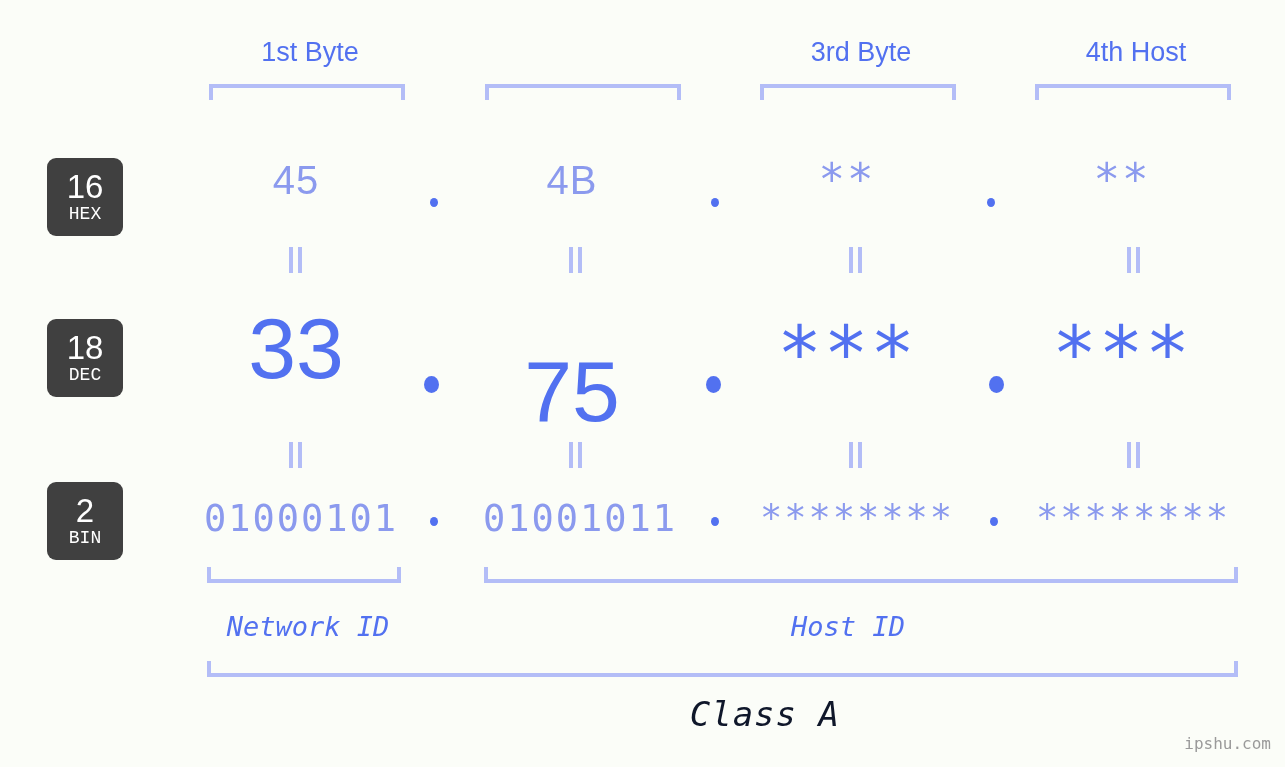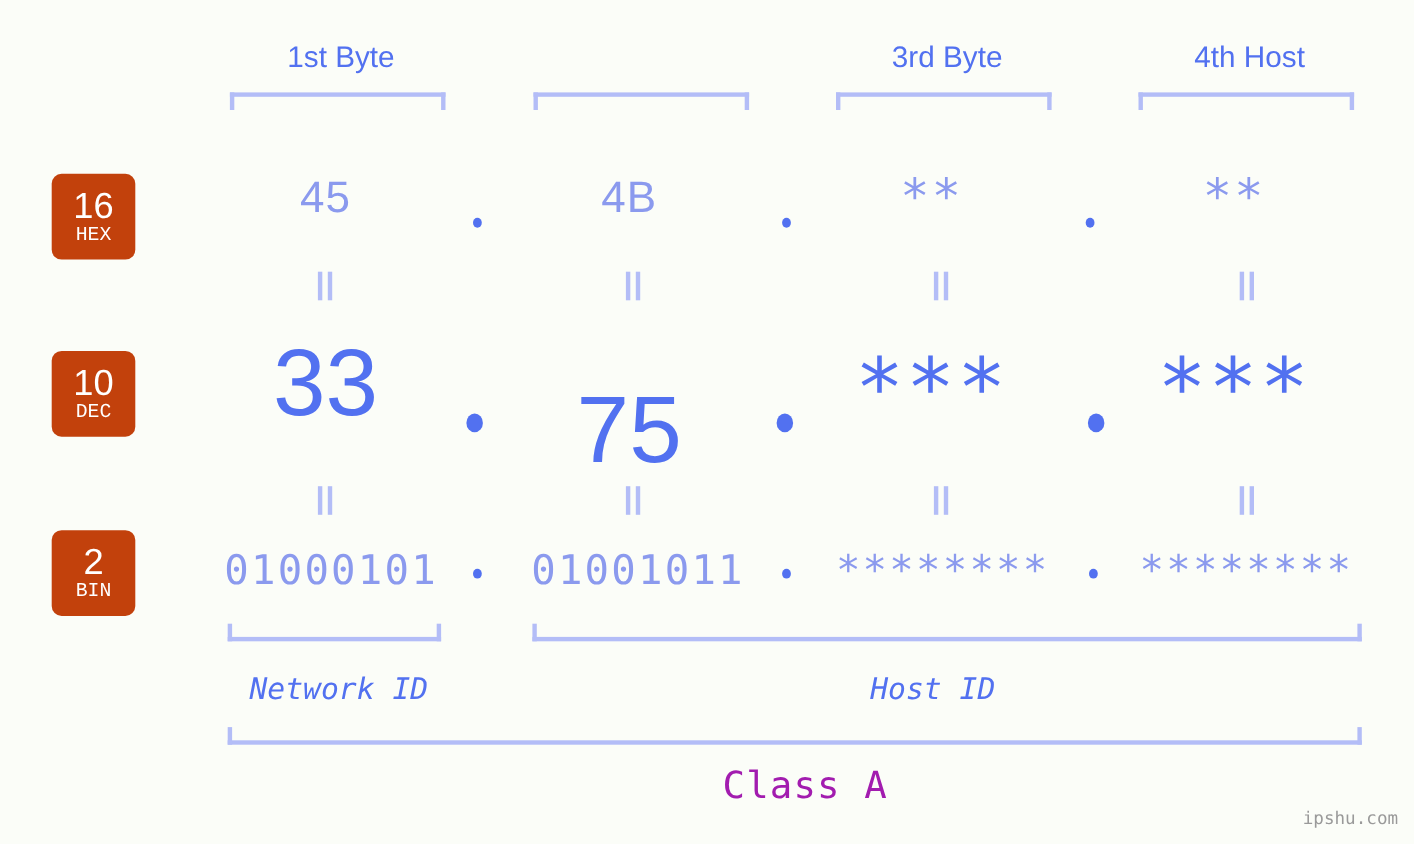--- a/index.html
+++ b/index.html
@@ -55,21 +55,21 @@
     border-right: 4px solid #b3bdf7;
     box-sizing: border-box;
   }
 
   
   .badge {
     position: absolute;
     left: 47px;
     width: 76px;
     height: 78px;
-    background: #c2410c;
+    background: #404040;
     border-radius: 9px;
     color: #ffffff;
     display: flex;
     flex-direction: column;
     align-items: center;
     justify-content: center;
     box-sizing: border-box;
   }
   .badge .num {
     font-size: 33px;
@@ -159,27 +159,28 @@
     text-align: center;
     white-space: nowrap;
     font-size: 27px;
     line-height: 32px;
     color: #5271f0;
     font-family: "DejaVu Sans Mono", monospace;
     font-style: italic;
   }
   .class-caption {
     position: absolute;
-    text-align: center;
+    text-align: right;
     white-space: nowrap;
     font-size: 34px;
     line-height: 40px;
-    color: #a21caf;
+    color: #0f172a;
     font-family: "DejaVu Sans Mono", monospace;
     letter-spacing: 1px;
+    font-style: italic;
   }
 
   
   .watermark {
     position: absolute;
     right: 14px;
     bottom: 14px;
     font-size: 16px;
     color: #9a9a9a;
     font-family: "DejaVu Sans Mono", monospace;
@@ -198,21 +199,21 @@
   <div class="cap-bracket" style="left:209px; width:196px;"></div>
   <div class="cap-bracket" style="left:485px; width:196px;"></div>
   <div class="cap-bracket" style="left:760px; width:196px;"></div>
   <div class="cap-bracket" style="left:1035px; width:196px;"></div>
 
   <div class="badge" style="top:158px;">
     <span class="num">16</span>
     <span class="unit">HEX</span>
   </div>
   <div class="badge" style="top:319px;">
-    <span class="num">10</span>
+    <span class="num">18</span>
     <span class="unit">DEC</span>
   </div>
   <div class="badge" style="top:482px;">
     <span class="num">2</span>
     <span class="unit">BIN</span>
   </div>
 
   <div class="cell hex-val" style="left:196px; top:152px; width:200px;">45</div>
   <div class="dot sm" style="left:430px; top:198px;"></div>
   <div class="cell hex-val" style="left:472px; top:152px; width:200px;">4B</div>

